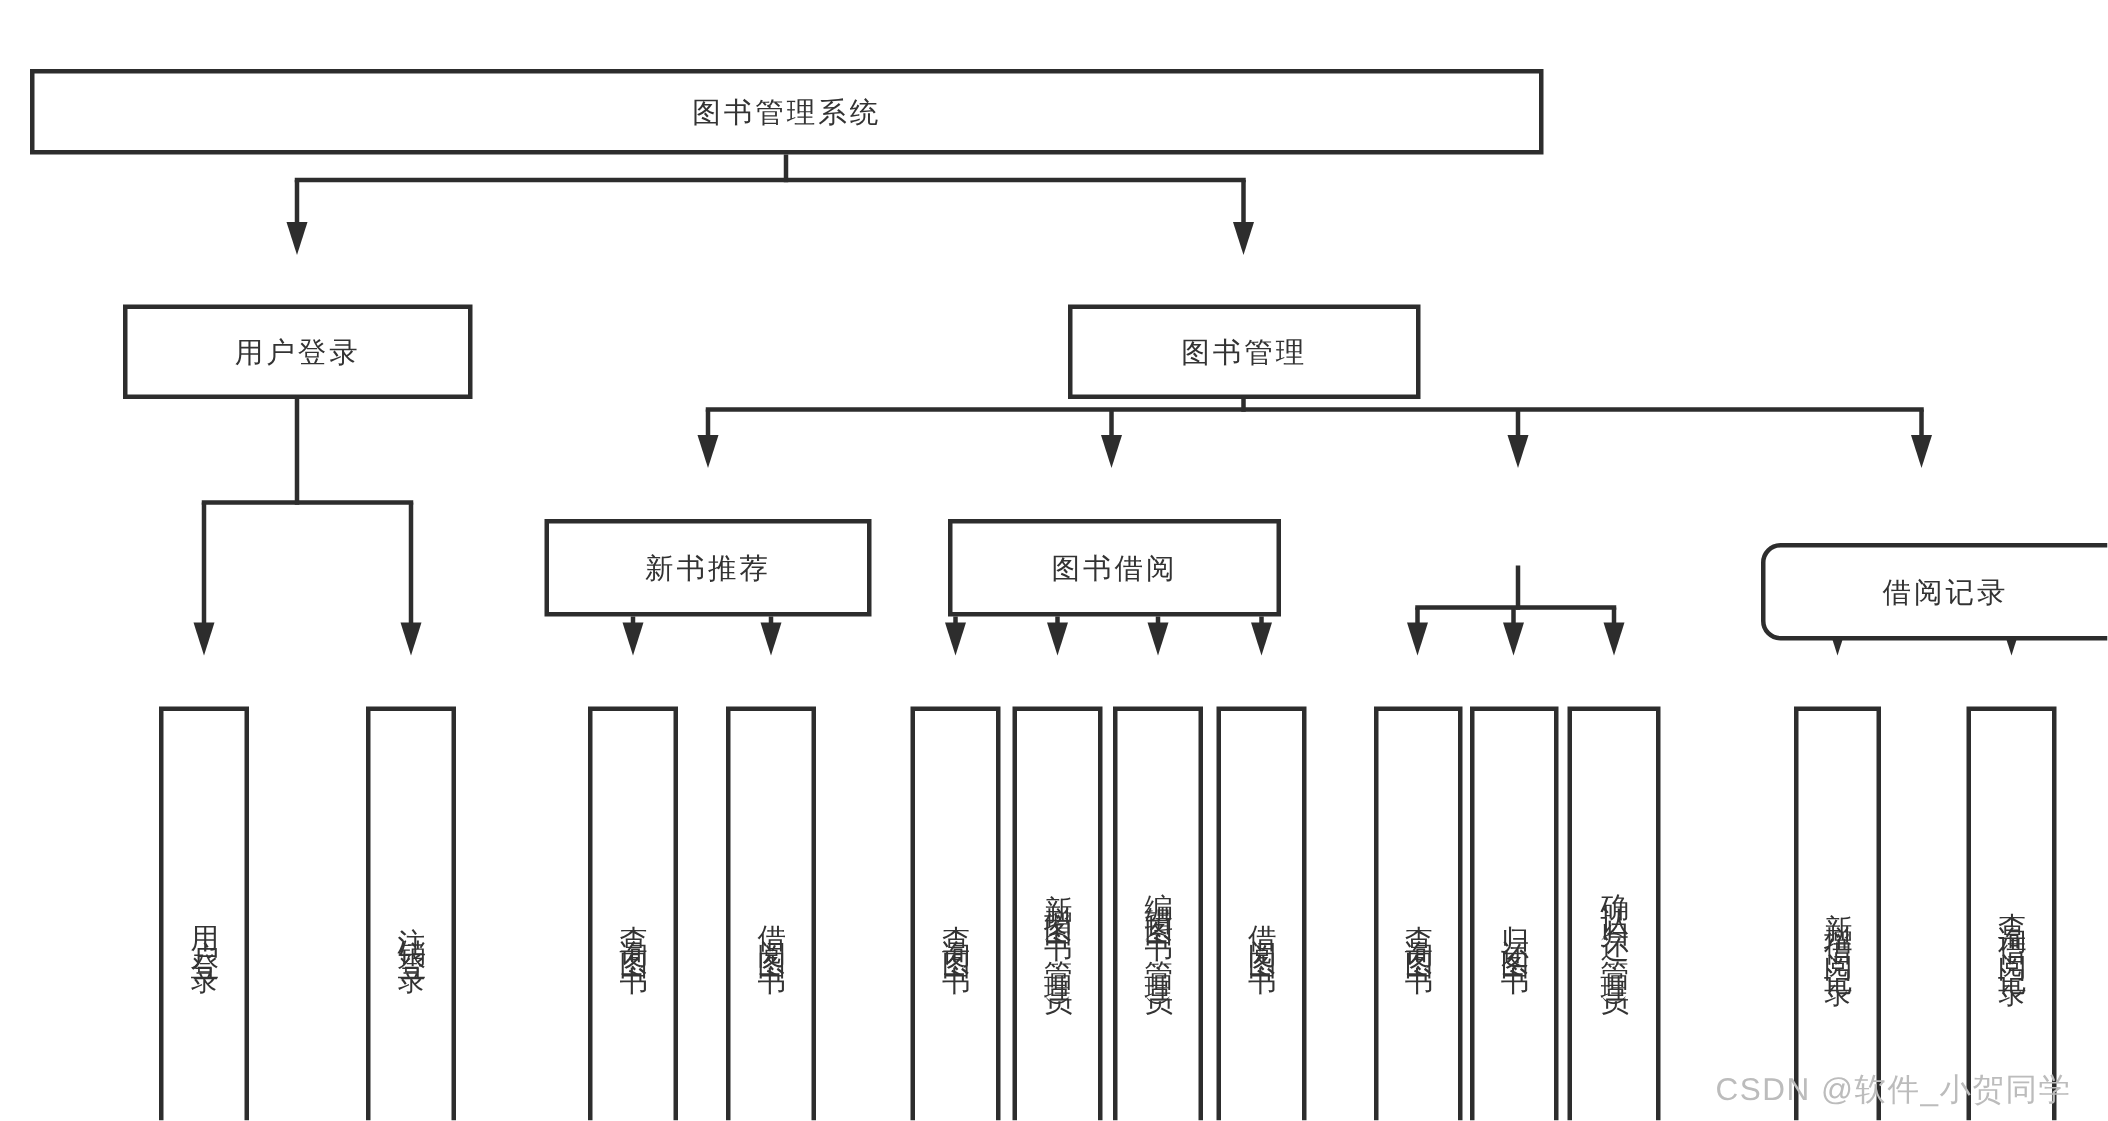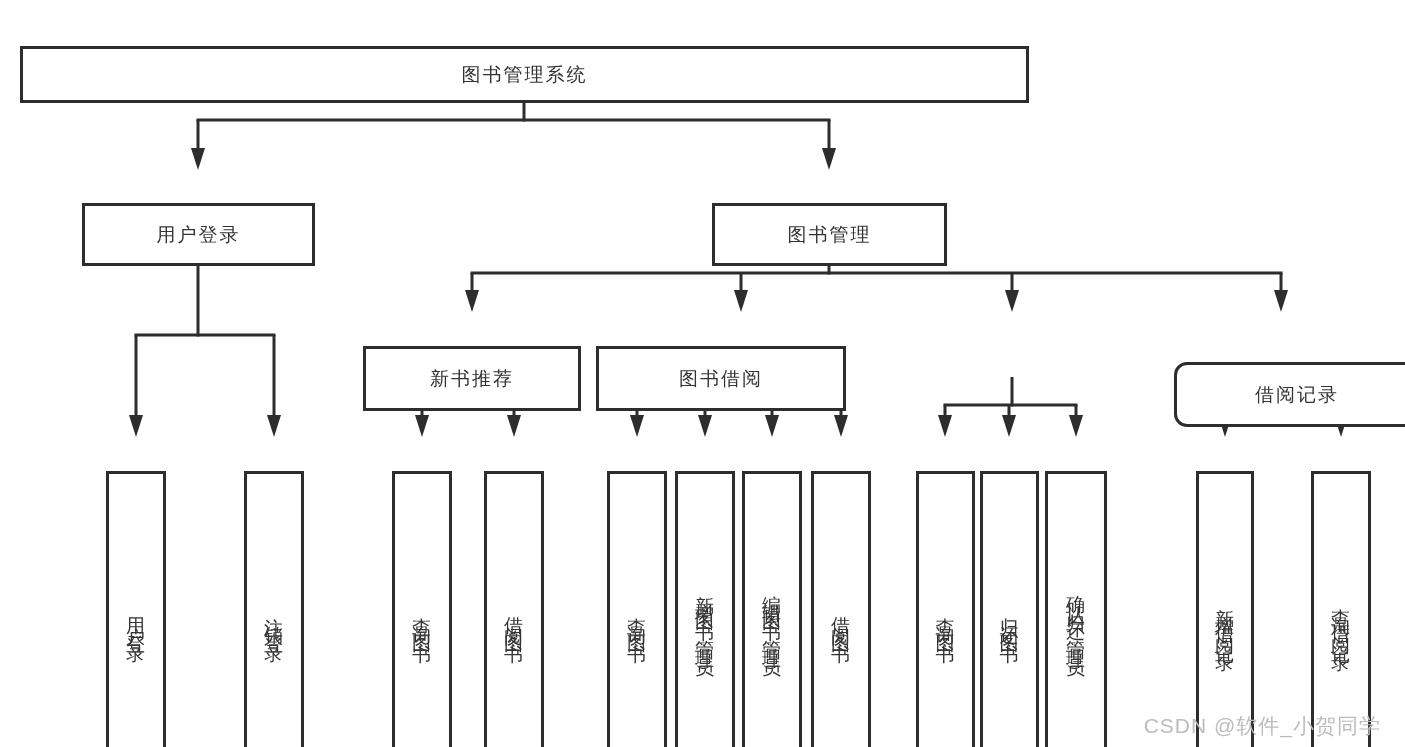--- a/index.html
+++ b/index.html
@@ -128,21 +128,21 @@
   <div class="node" style="left:82px;top:169px;width:233px;height:63px;">
     <span class="hlabel">用户登录</span>
   </div>
   <div class="node" style="left:712px;top:169px;width:235px;height:63px;">
     <span class="hlabel">图书管理</span>
   </div>
 
   <div class="node" style="left:363px;top:312px;width:218px;height:65px;">
     <span class="hlabel">新书推荐</span>
   </div>
-  <div class="node" style="left:596px;top:312px;width:250px;height:65px;">
+  <div class="node" style="left:632px;top:312px;width:222px;height:65px;">
     <span class="hlabel">图书借阅</span>
   </div>
   <div class="node" style="left:1174px;top:328px;width:246px;height:65px;border-radius:13px;">
     <span class="hlabel">借阅记录</span>
   </div>
 
   <div class="node" style="left:106px;top:437px;width:60px;height:298px;">
     <span class="vlabel">用户登录</span>
   </div>
   <div class="node" style="left:244px;top:437px;width:60px;height:298px;">

